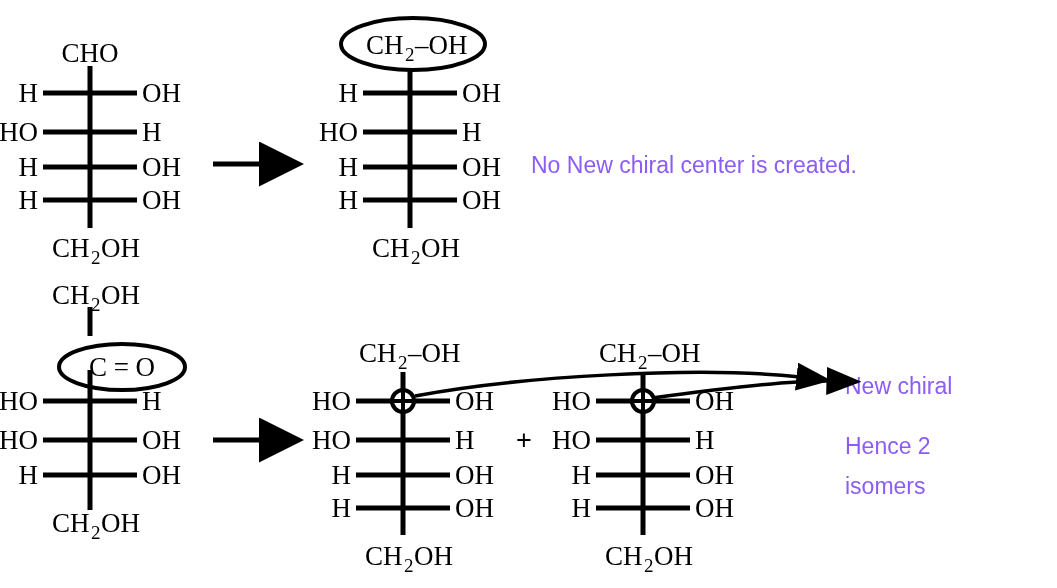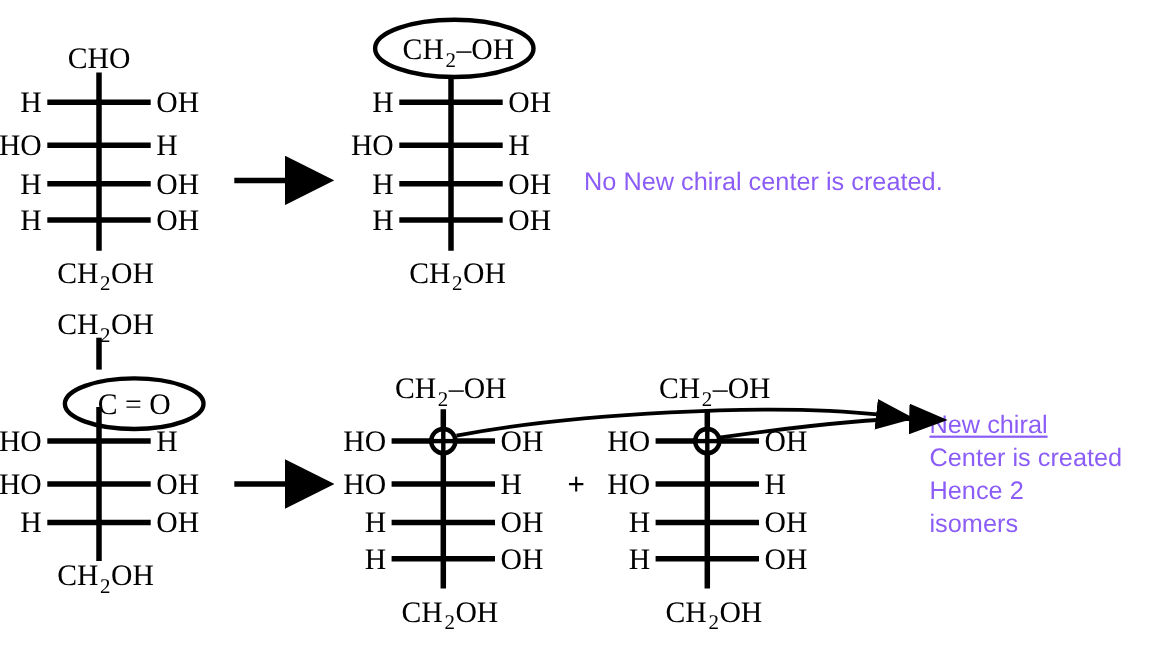--- a/index.html
+++ b/index.html
@@ -234,24 +234,23 @@
 
       <text class="chem-text" x="38" y="177" text-anchor="end">H</text>
       <text class="chem-text" x="142" y="177" text-anchor="start">OH</text>
 
       <text class="chem-text" x="52" y="225" text-anchor="start">CH</text>
       <text class="chem-sub" x="91" y="232" text-anchor="start">2</text>
       <text class="chem-text" x="101" y="225" text-anchor="start">OH</text>
     </svg>
   </div>
 
-  <div class="note" style="left:845px; top:372px;text-decoration:underline;">New chiral</div>
-  <div class="note" style="left:845px; top:402px;">Center is created</div>
+  <div class="note" style="left:845px; top:372px;">New chiral</div>
   <div class="note" style="left:845px; top:432px;">Hence 2</div>
-  <div class="note" style="left:845px; top:462px;text-align:right;">isomers</div>
+  <div class="note" style="left:845px; top:472px;text-align:right;">isomers</div>
 
   <svg class="arrow-layer" viewBox="0 0 1057 588">
     <defs>
       <marker id="arrowHeadStraight" markerWidth="9" markerHeight="9" refX="1" refY="4.5" orient="auto" markerUnits="strokeWidth">
         <path d="M0,0 L9,4.5 L0,9 z" fill="#000"></path>
       </marker>
       <marker id="arrowHeadCurved" markerWidth="10" markerHeight="8" refX="1" refY="4" orient="auto" markerUnits="strokeWidth">
         <path d="M0,0 L10,4 L0,8 z" fill="#000"></path>
       </marker>
     </defs>

